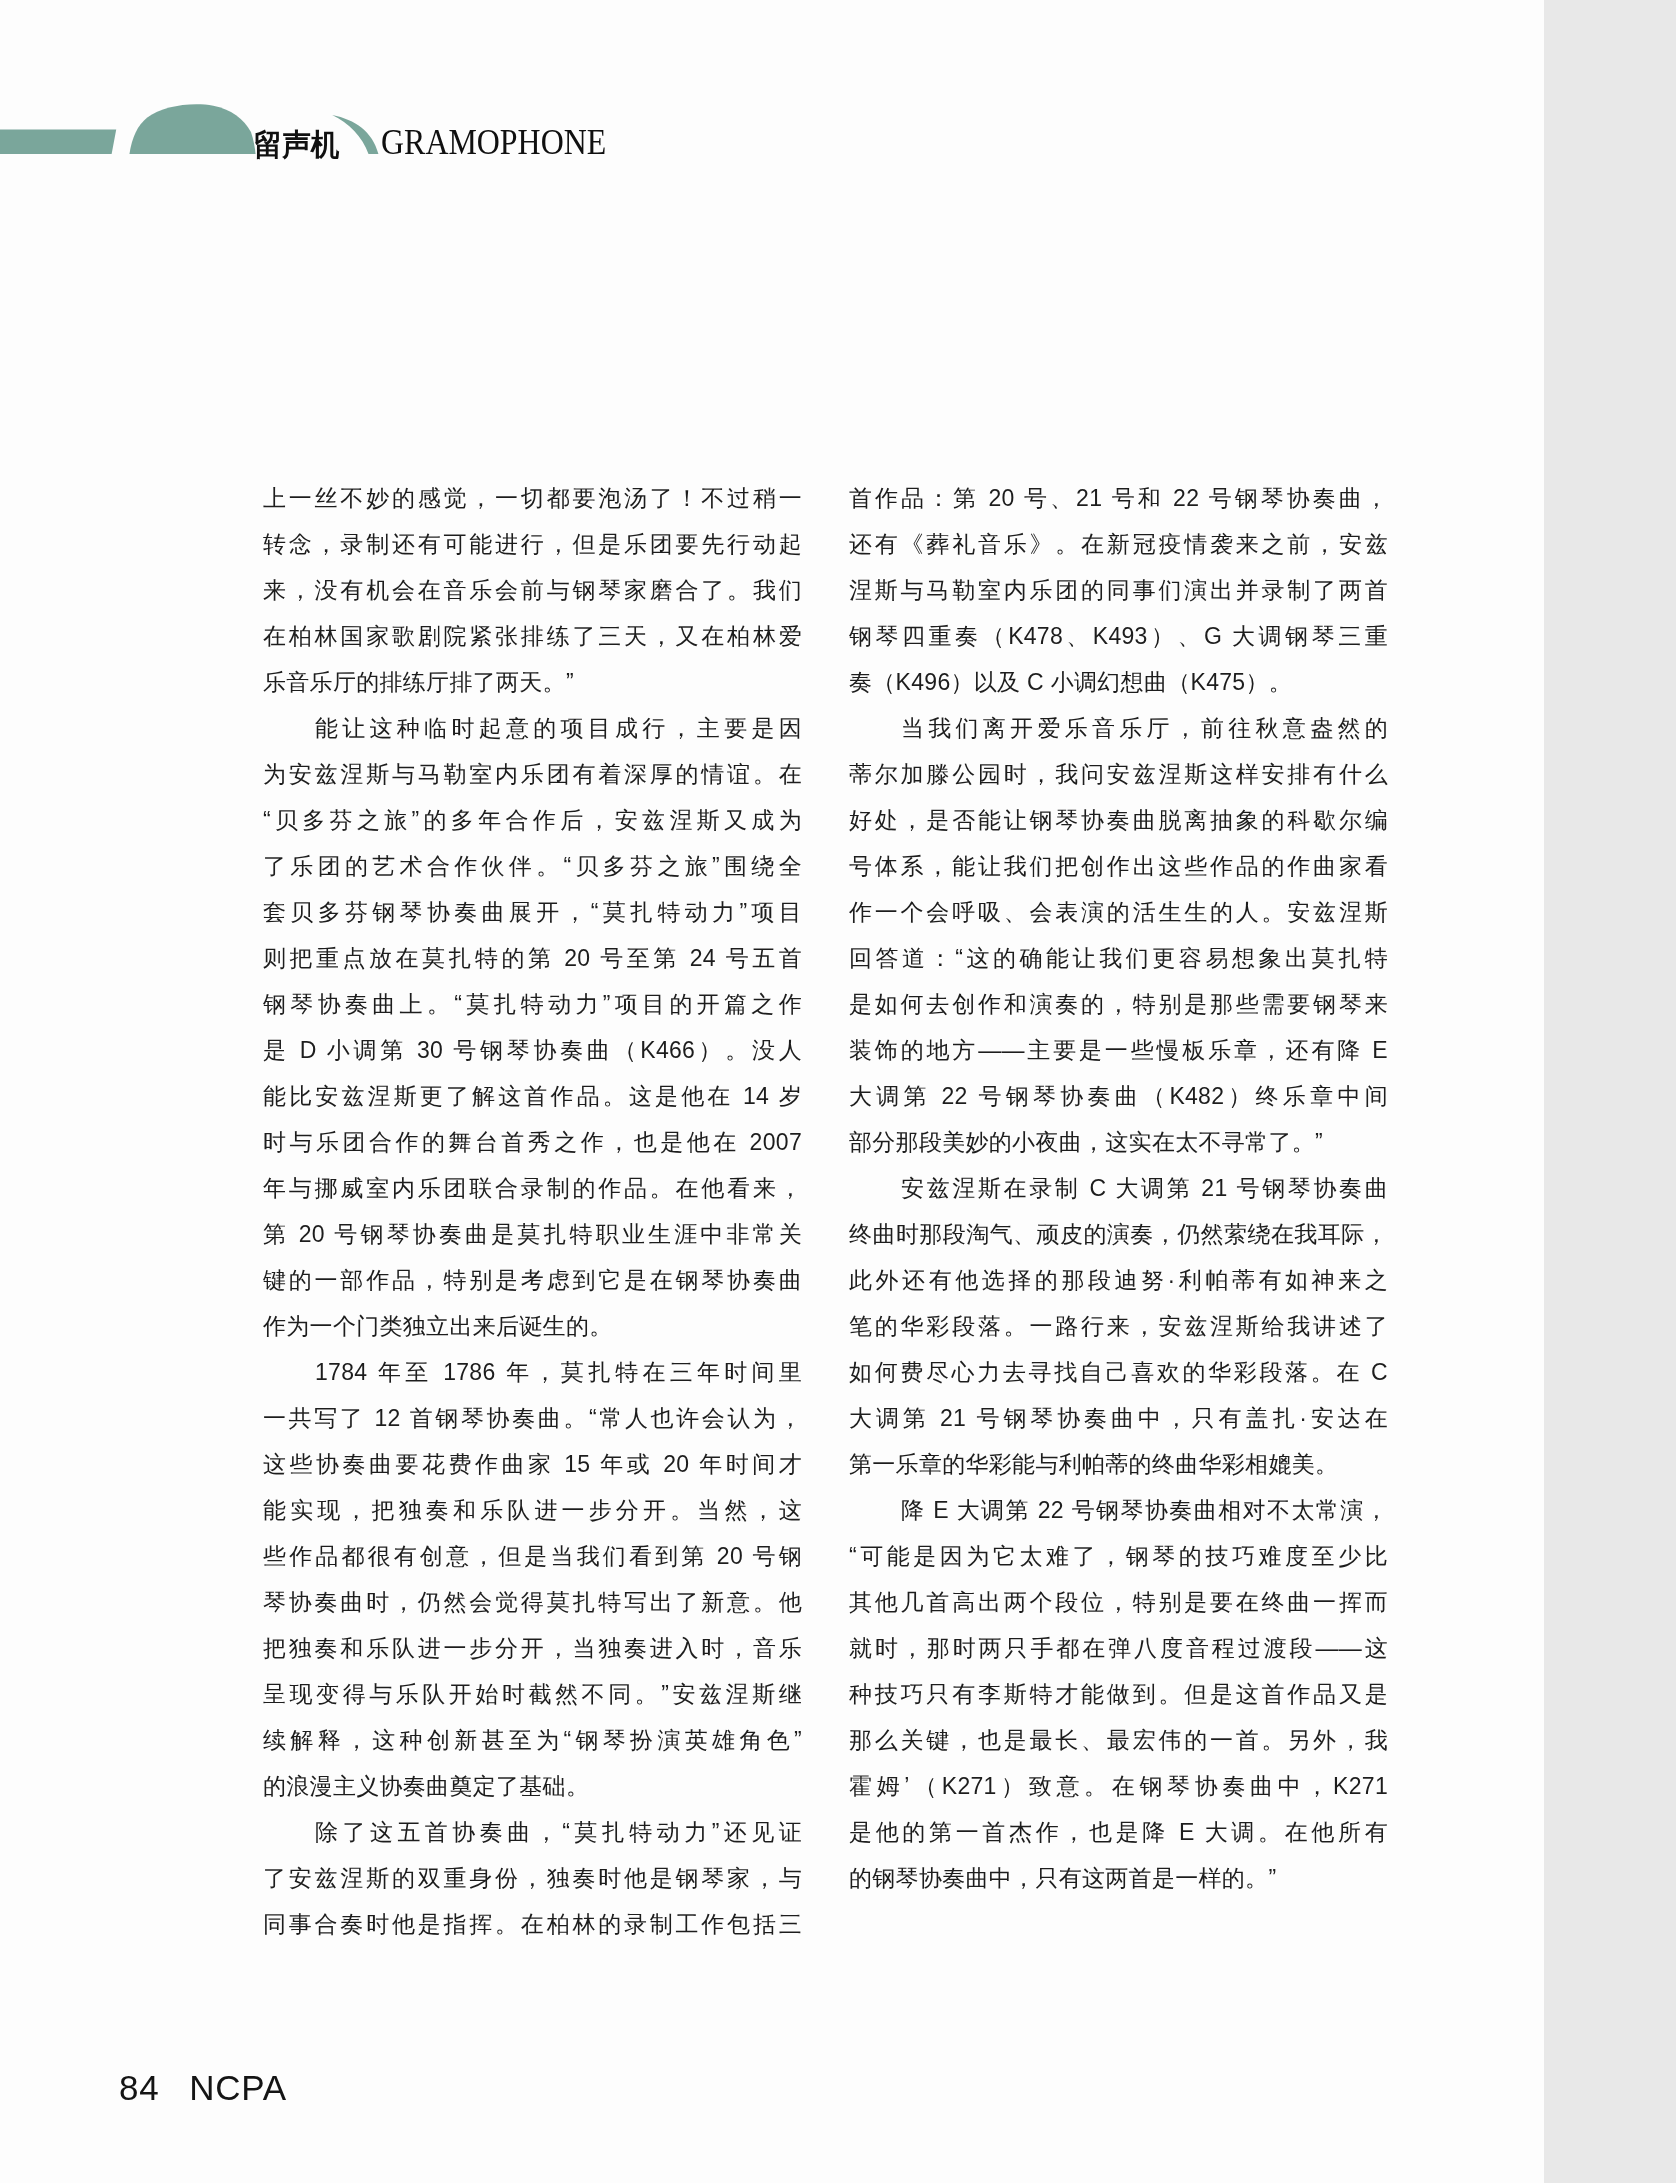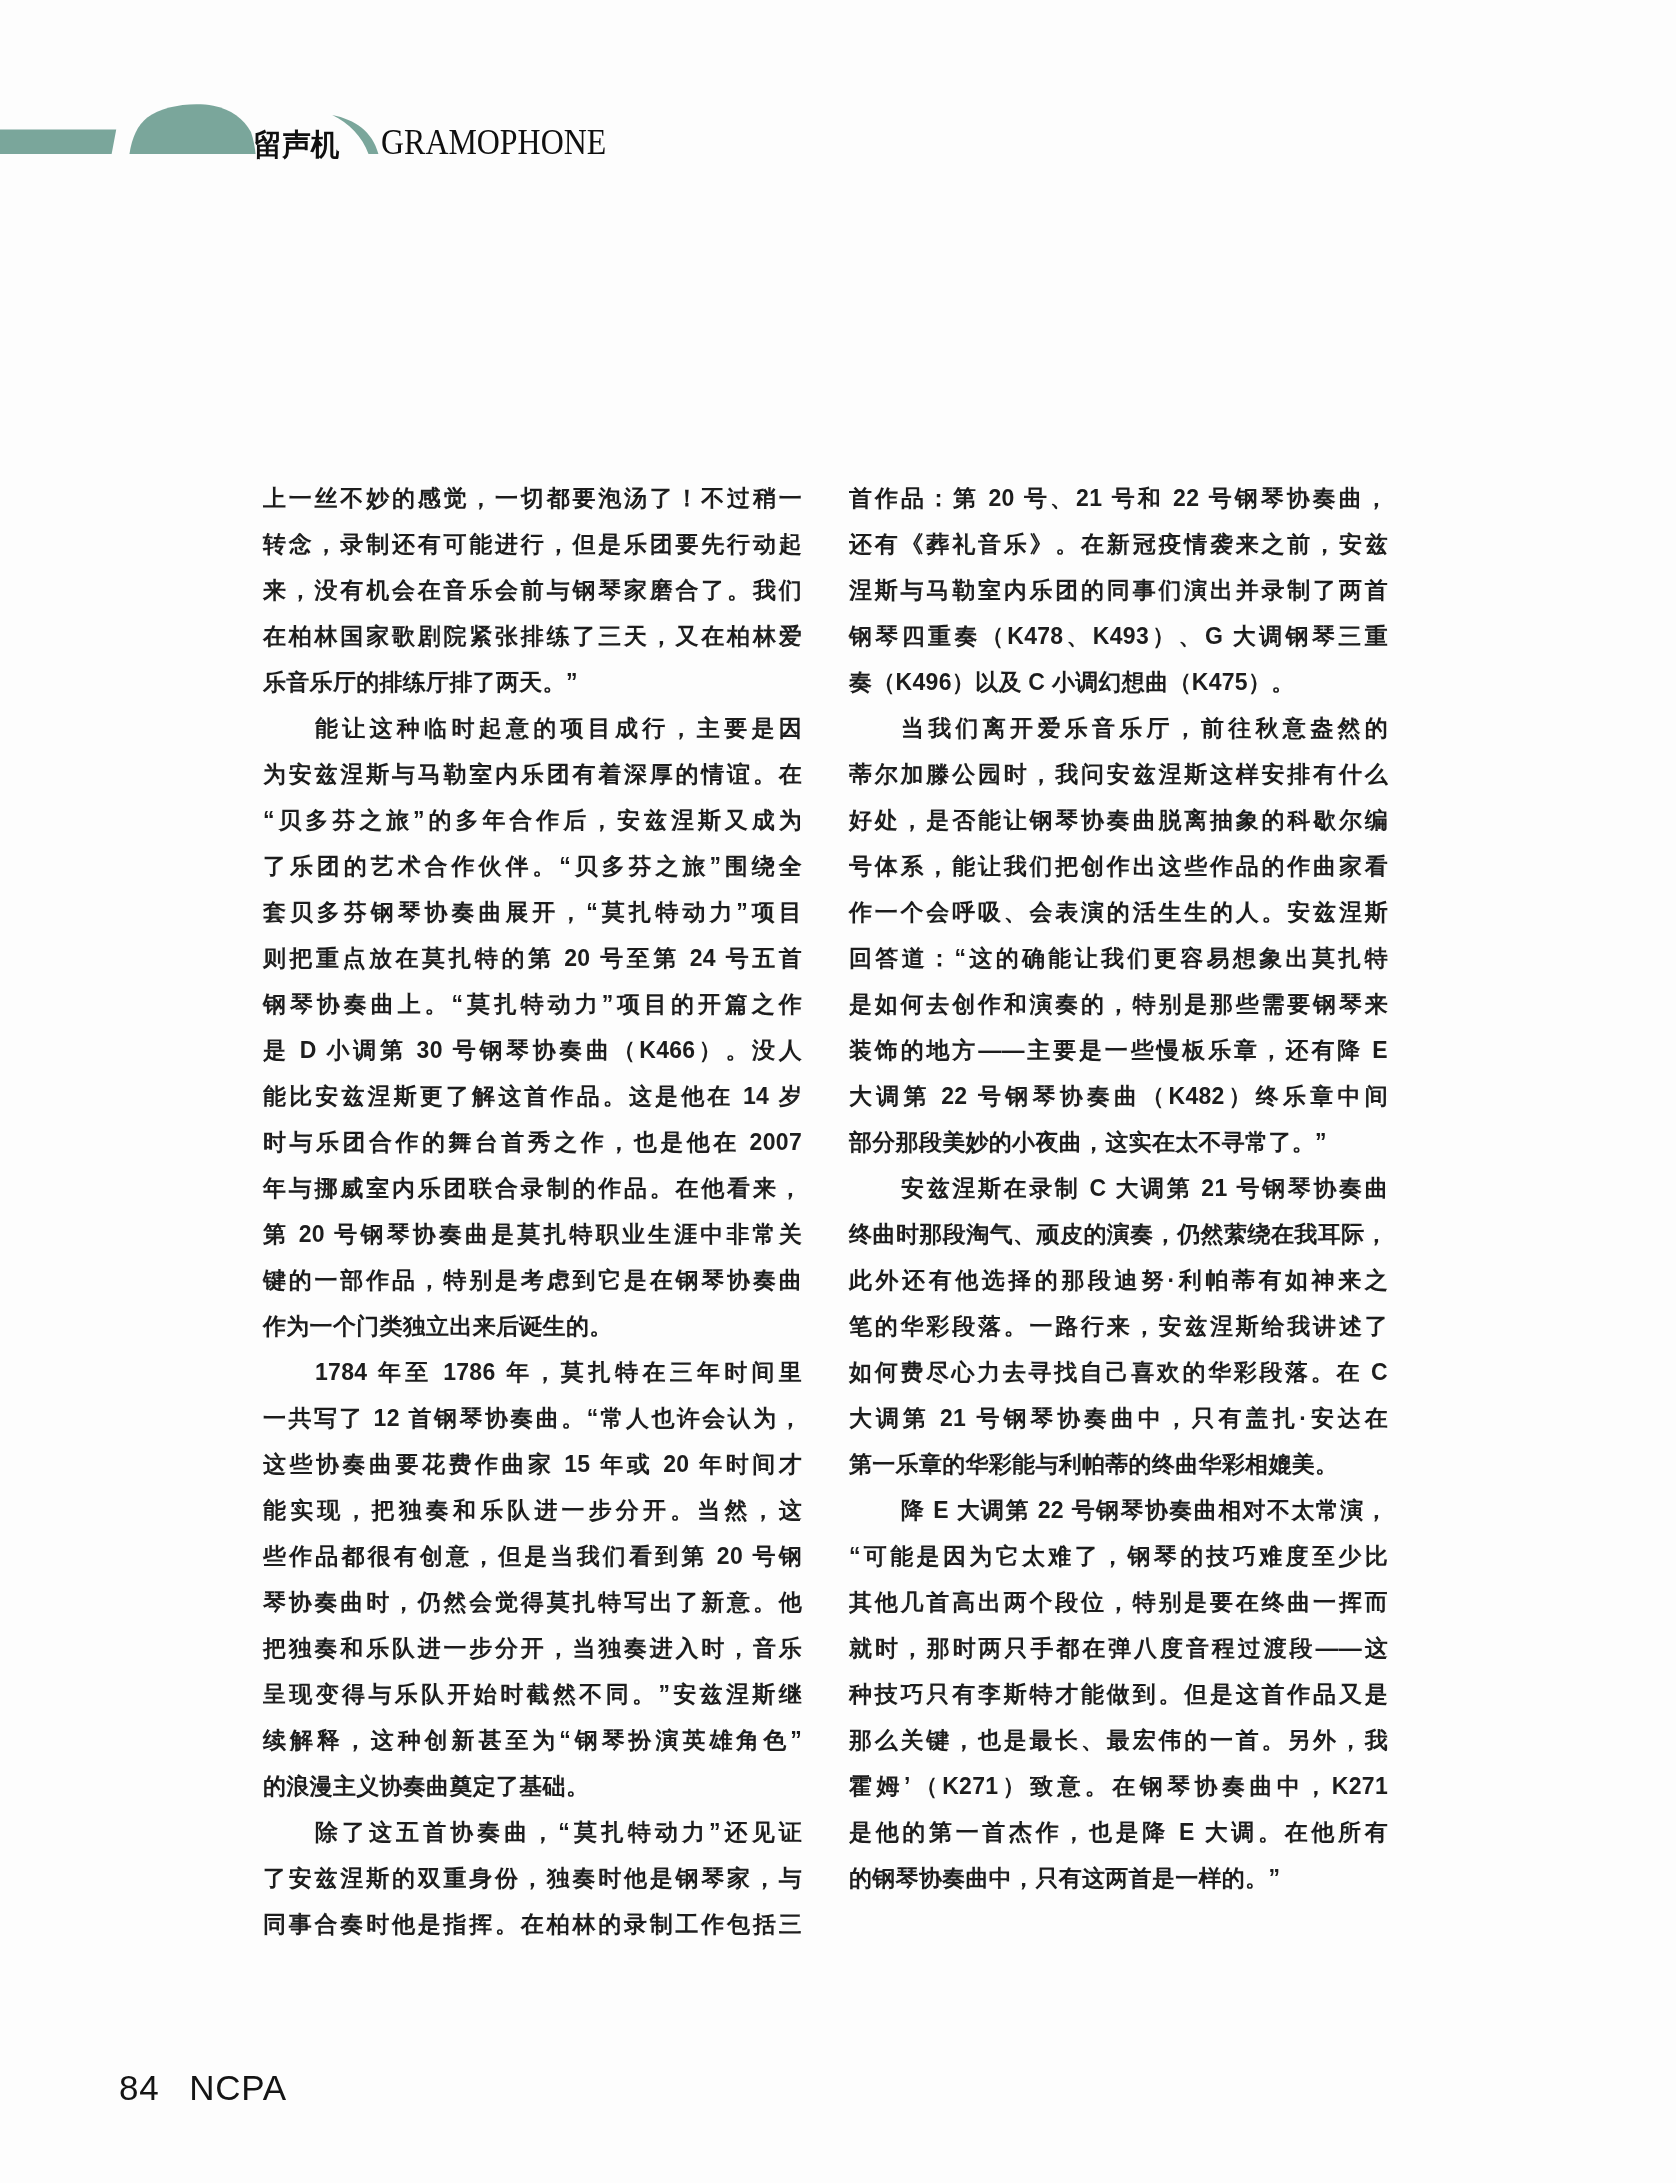--- a/index.html
+++ b/index.html
@@ -1,35 +1,35 @@
 <!DOCTYPE html>
 <html style="font-size:10.6px"><head>
 <meta charset="utf-8">
 <style>
   html,body{margin:0;padding:0;background:#e8e8e8;}
   #page{
     position:relative;
-    width:1676px;height:2183px;
+    width:1544px;height:2183px;
     background:#fdfdfd;
     font-family:"Liberation Sans","DejaVu Sans",sans-serif;
     overflow:hidden;
   }
   
   #logo-svg{position:absolute;left:0;top:99px;}
   .logo-cn-text{
     font-family:"Liberation Sans","DejaVu Sans",sans-serif;
     font-weight:bold;font-size:46px;fill:#101010;
   }
   .logo-en-text{
     font-family:"Liberation Serif","DejaVu Serif",serif;
     font-size:55px;fill:#101010;
   }
   
   .column{
-    position:absolute;top:475px;width:539px;font-weight:bold;
+    position:absolute;top:475px;width:539px;
   }
   #col-left{left:263px;}
   #col-right{left:849px;}
   .line{
     height:46px;line-height:46px;
     font-size:23px;color:#1d1d1d;
     text-align:justify;text-align-last:justify;
     white-space:normal;overflow:visible;
     letter-spacing:0.3px;
   }

